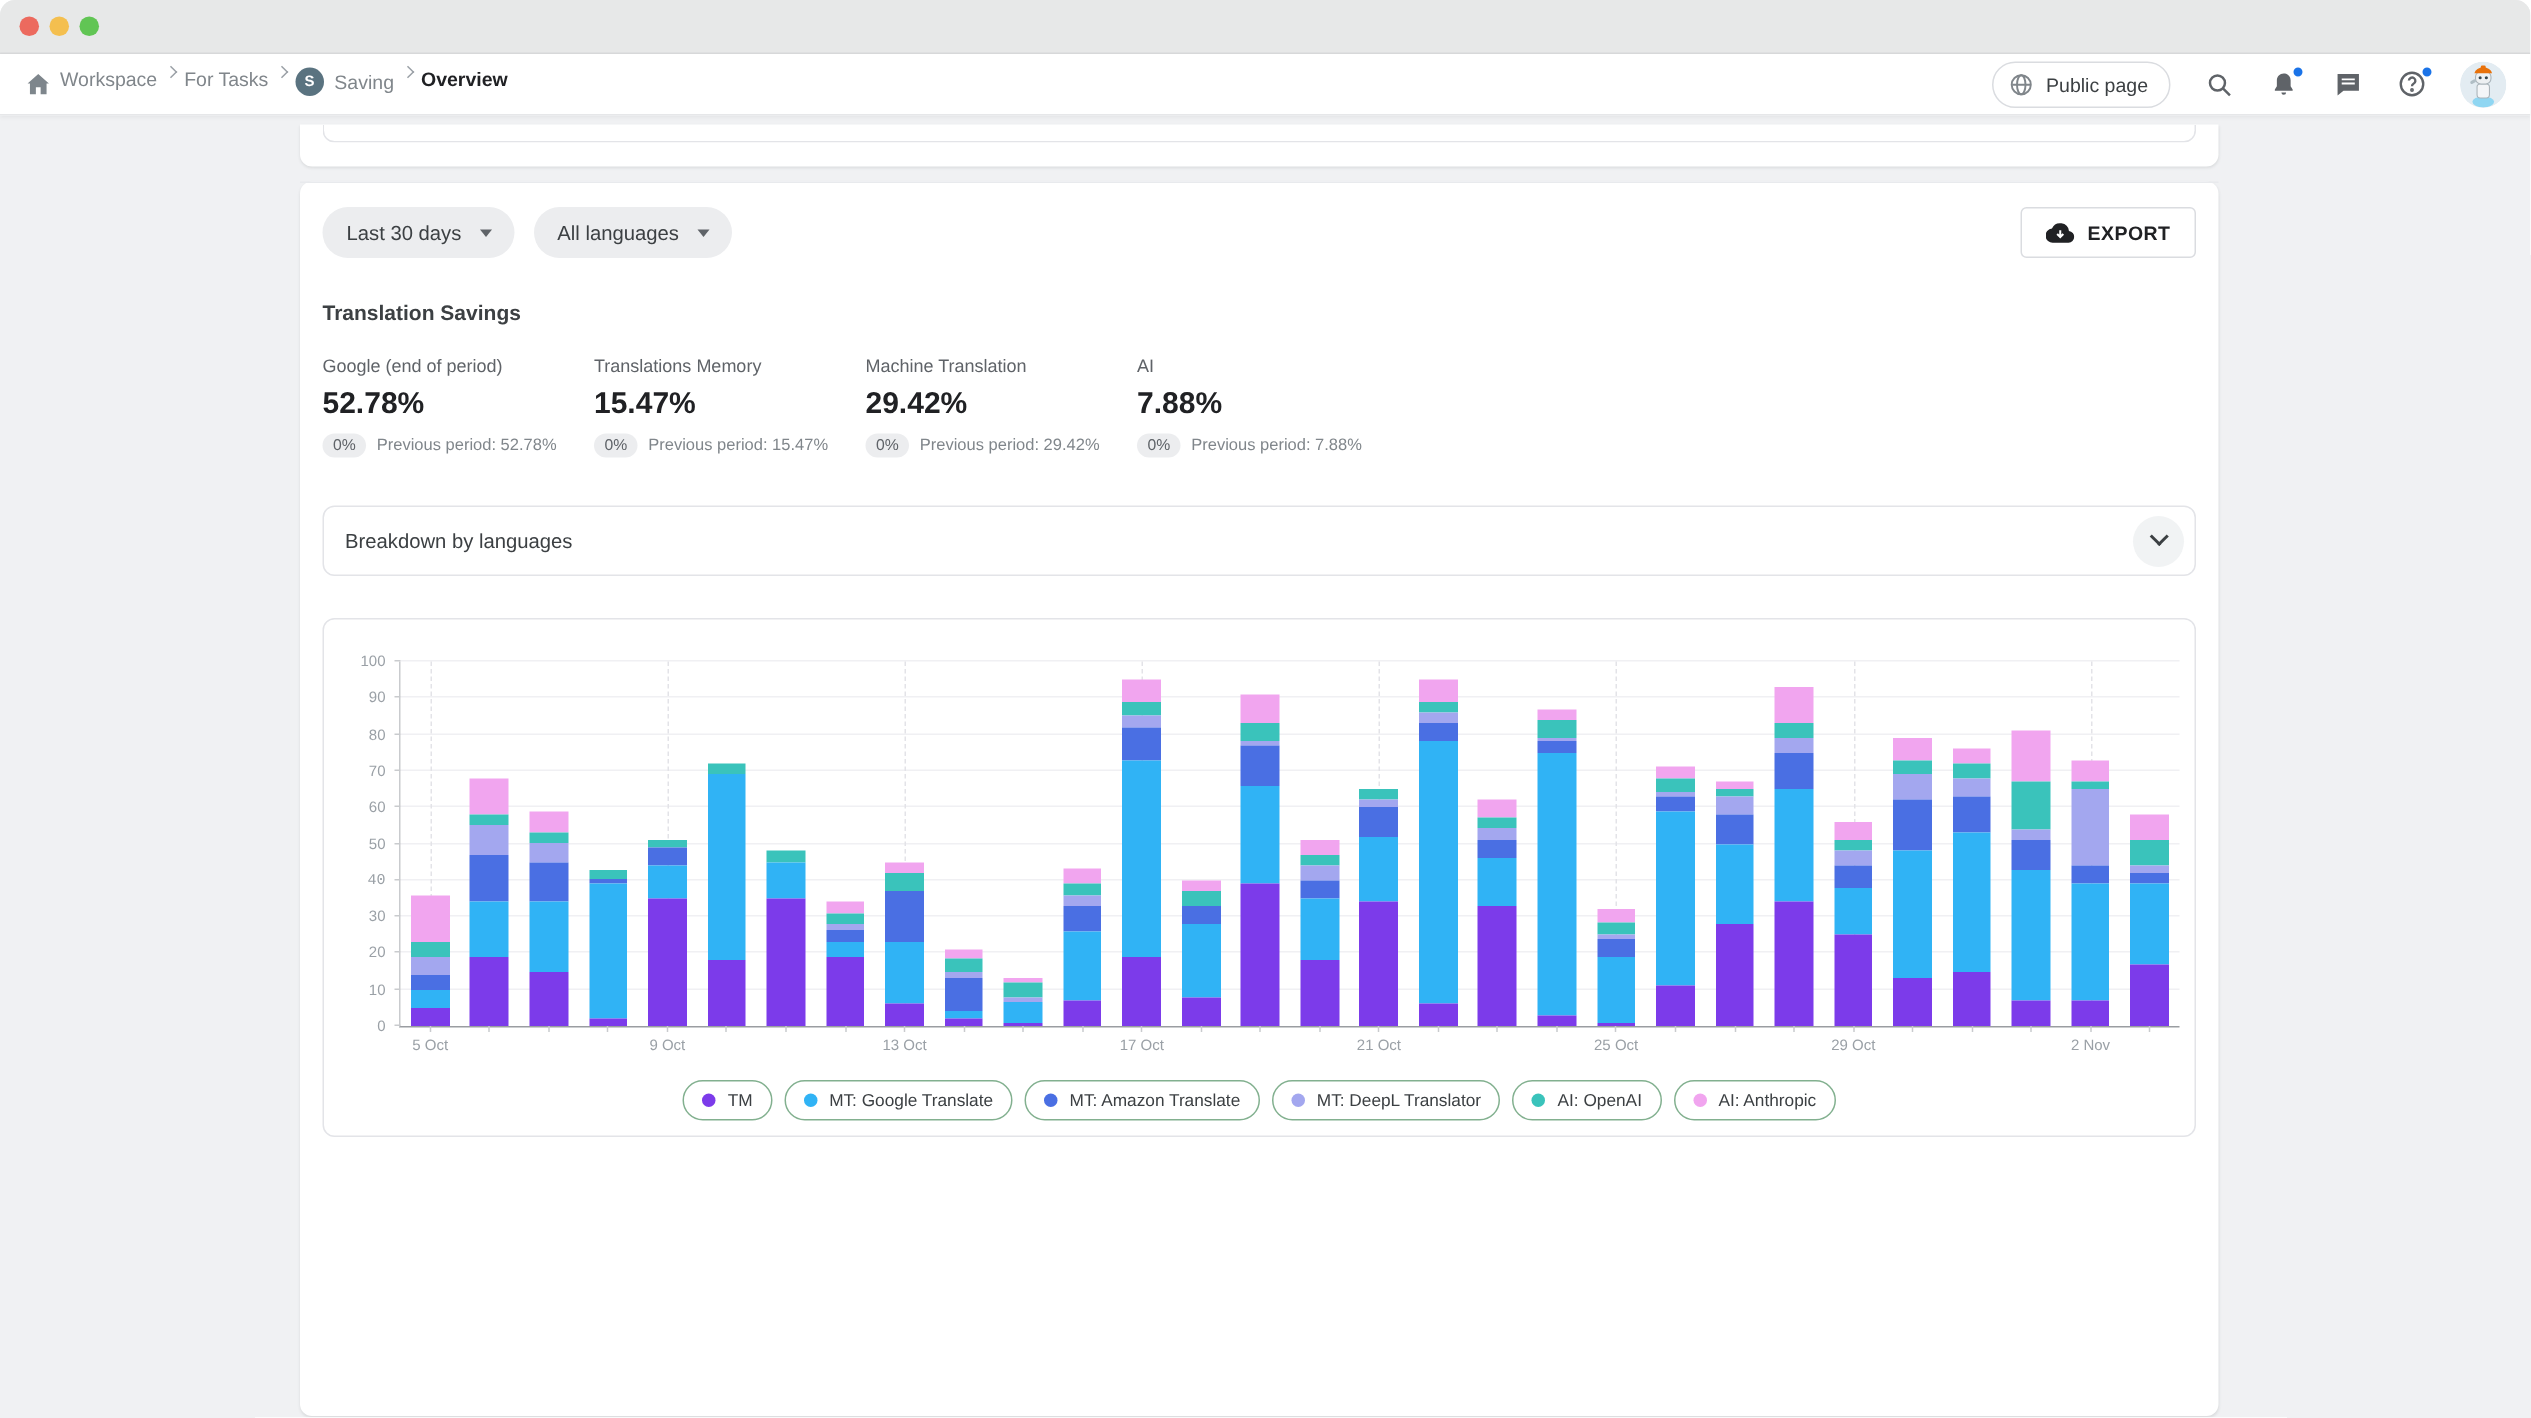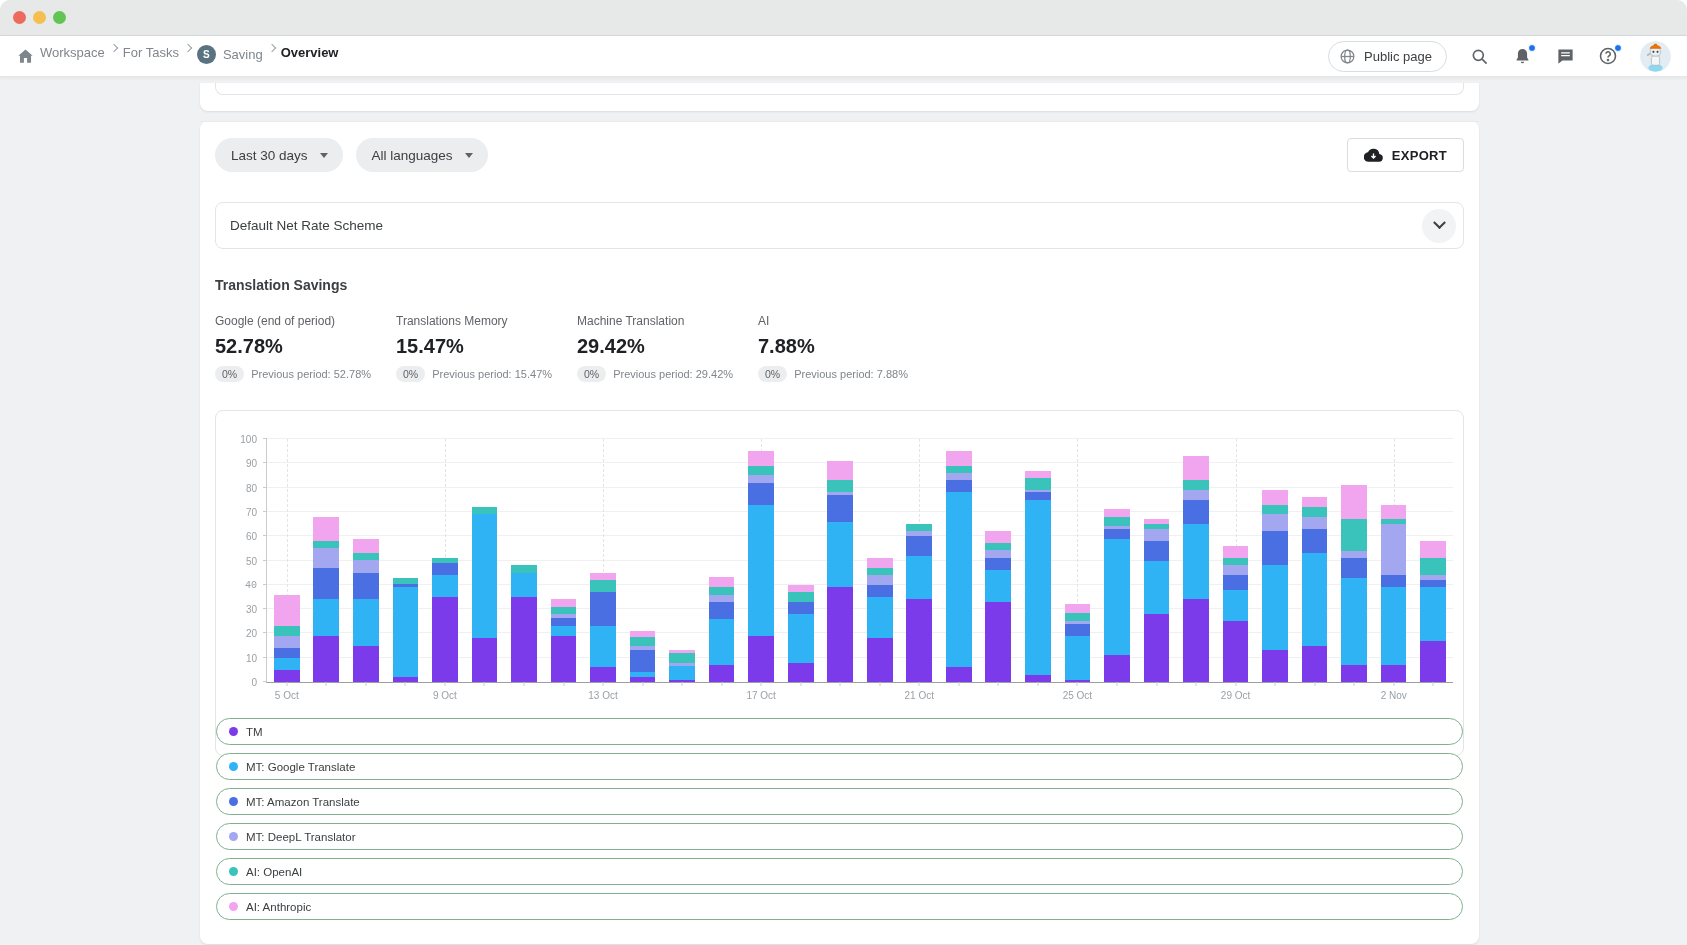--- a/index.html
+++ b/index.html
@@ -71,21 +71,21 @@
   .gridline-h { position:absolute; left:0; right:0; height:1px; background:#F0F0F3; }
   .gridline-v { position:absolute; top:0; bottom:0; width:0; border-left:1px dashed #E3E3E8; }
   .y-label { position:absolute; right:calc(100% + 10px); font-size:10px; color:#9AA0A6; width:30px; text-align:right; }
   .y-tick { position:absolute; right:100%; width:4px; height:1px; background:#C9CBCE; }
   .x-tick { position:absolute; top:100%; width:1px; height:4px; background:#C9CBCE; transform:translateX(-50%); }
   .x-label { position:absolute; top:calc(100% + 8px); font-size:10px; color:#9AA0A6; transform:translateX(-50%); white-space:nowrap; }
   .slots { position:absolute; left:0; right:0; top:0; bottom:0; display:flex; align-items:flex-end; }
   .slot { flex:1; height:100%; display:flex; align-items:flex-end; justify-content:center; }
   .bar { width:65%; display:flex; flex-direction:column-reverse; }
   .bar-seg { width:100%; }
-  .legend { margin-top:35px; display:flex; justify-content:center; gap:8px;flex-direction:column; }
+  .legend { margin-top:35px; display:flex; justify-content:center; gap:8px; }
   .legend-pill { display:flex; align-items:center; gap:8px; height:27px; border:1px solid #82B08F; border-radius:14px; padding:0 12px; font-size:11.5px; color:#3C4043; background:#fff; cursor:pointer; }
   .legend-dot { width:9px; height:9px; border-radius:50%; }
 </style>
 </head>
 <body>
 
 <div class="window">
 
   <div class="titlebar">
     <div class="traffic">
@@ -188,26 +188,20 @@
           <button class="export-btn">
             <svg width="19" height="15" viewBox="0 0 24 18" fill="#202124">
                 <path d="M19.35 7.04A7.49 7.49 0 0 0 5.04 5.04 6 6 0 0 0 6 17h13a5 5 0 0 0 .35-9.96z"></path>
                 <path d="M12 6.5v5.2M9.4 9.6l2.6 2.6 2.6-2.6" stroke="#fff" stroke-width="1.7" fill="none"></path>
               </svg>
             <span>EXPORT</span>
           </button>
         </div>
       </div>
 
-      <div class="sub-card">
-        <span class="sub-card-label">Default Net Rate Scheme</span>
-        <button class="collapse-btn">
-            <span class="chev down"></span>
-          </button>
-      </div>
 
       <div class="section-heading">Translation Savings</div>
 
       <div class="stats-row">
         <div class="stat">
           <div class="stat-label">Google (end of period)</div>
           <div class="stat-value">52.78%</div>
           <div class="stat-sub">
             <span class="stat-badge">0%</span>
             <span class="stat-prev">Previous period: 52.78%</span>
@@ -232,20 +226,26 @@
         <div class="stat">
           <div class="stat-label">AI</div>
           <div class="stat-value">7.88%</div>
           <div class="stat-sub">
             <span class="stat-badge">0%</span>
             <span class="stat-prev">Previous period: 7.88%</span>
           </div>
         </div>
       </div>
 
+      <div class="sub-card breakdown">
+        <span class="sub-card-label">Breakdown by languages</span>
+        <button class="collapse-btn">
+            <span class="chev down"></span>
+          </button>
+      </div>
 
       <div class="chart-card">
         <div class="plot">
             <div class="y-tick" style="bottom: 0%;"></div>
             <div class="y-label" style="bottom: calc(0% - 6px);">0</div>
             <div class="gridline-h" style="bottom: 10%;"></div>
             <div class="y-tick" style="bottom: 10%;"></div>
             <div class="y-label" style="bottom: calc(10% - 6px);">10</div>
             <div class="gridline-h" style="bottom: 20%;"></div>
             <div class="y-tick" style="bottom: 20%;"></div>

